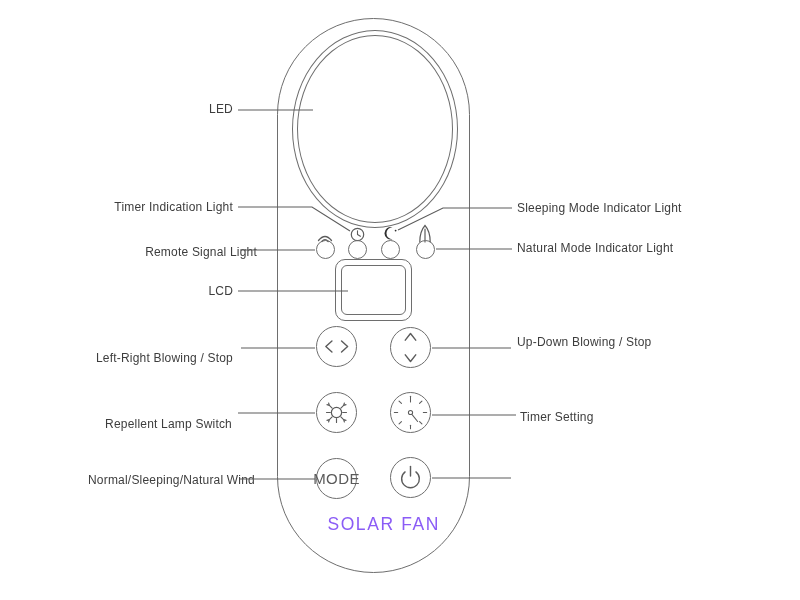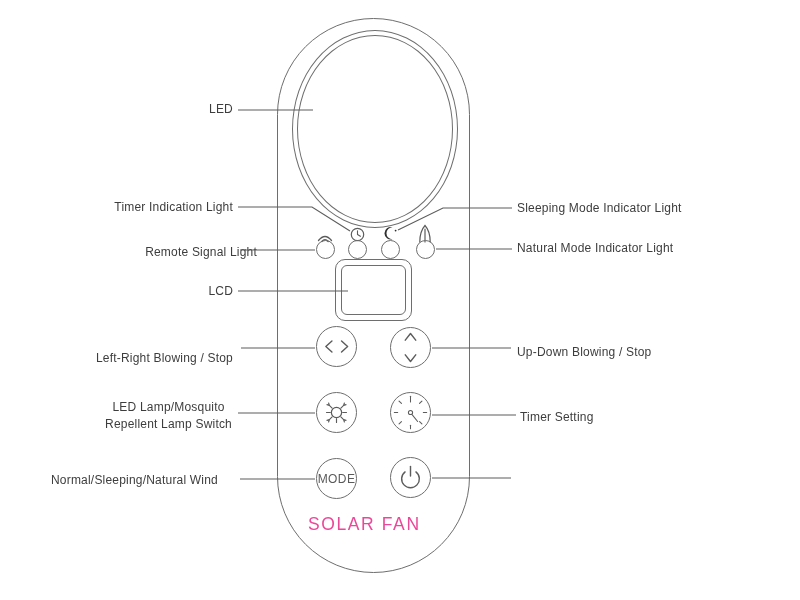--- a/index.html
+++ b/index.html
@@ -15,24 +15,24 @@
   .lbl-c{text-align:center;}
   .outline{position:absolute;border:1.2px solid #6e6e6e;background:transparent;box-sizing:border-box;}
   .remote-body{left:277px;top:18px;width:193px;height:555px;border-radius:97px;}
   .led-oval-outer{left:292px;top:30px;width:166px;height:198px;border-radius:50%;}
   .led-oval-inner{left:297px;top:35px;width:156px;height:188px;border-radius:50%;}
   .ind{width:19px;height:19px;border-radius:50%;}
   .lcd-outer{left:335px;top:259px;width:77px;height:62px;border-radius:10px;border-width:1.5px;}
   .lcd-inner{left:341px;top:265px;width:65px;height:50px;border-radius:6px;}
   .btn{position:absolute;width:41px;height:41px;border:1.2px solid #6e6e6e;border-radius:50%;
        box-sizing:border-box;display:flex;align-items:center;justify-content:center;}
-  .mode-text{font-size:12px;color:#5a5a5a;letter-spacing:0.4px;}
+  .mode-text{font-size:15px;color:#5a5a5a;letter-spacing:0.4px;}
   .brand{
-    position:absolute;left:308px;top:514px;width:132px;text-align:left;
-    font-size:17.5px;color:#ec4899;letter-spacing:1.6px;
+    position:absolute;left:308px;top:514px;width:132px;text-align:right;
+    font-size:17.5px;color:#8b5cf6;letter-spacing:1.6px;
   }
   .icon{position:absolute;}
   svg{display:block;}
   .lines{position:absolute;left:0;top:0;z-index:6;pointer-events:none;}
   .lines polyline{fill:none;stroke:#5c5c5c;stroke-width:1.1;}
 </style>
 </head>
 <body>
 
 <div class="canvas">
@@ -128,28 +128,28 @@
   </div>
 
   <div class="brand">SOLAR FAN</div>
 
   <div class="lbl lbl-l" style="right:567px;top:101px;">LED</div>
   <div class="lbl lbl-l" style="right:567px;top:199px;">Timer Indication Light</div>
   <div class="lbl lbl-l" style="right:543px;top:244px;">Remote Signal Light</div>
   <div class="lbl lbl-l" style="right:567px;top:283px;">LCD</div>
   <div class="lbl lbl-l" style="right:567px;top:342px;margin-top:8px;">Left-Right Blowing / Stop</div>
   <div class="lbl lbl-c" style="right:568px;top:399px;">
-    <span>LED Lamp/Mosquito</span><br>
+    <br>
     <span>Repellent Lamp Switch</span>
   </div>
-  <div class="lbl lbl-l" style="right:582px;top:472px;text-align:center;">Normal/Sleeping/Natural Wind</div>
+  <div class="lbl lbl-l" style="right:545px;top:472px;text-align:center;">Normal/Sleeping/Natural Wind</div>
 
   <div class="lbl" style="left:517px;top:200px;">Sleeping Mode Indicator Light</div>
   <div class="lbl" style="left:517px;top:240px;text-align:right;">Natural Mode Indicator Light</div>
-  <div class="lbl" style="left:517px;top:344px;">Up-Down Blowing / Stop</div>
+  <div class="lbl" style="left:517px;top:334px;">Up-Down Blowing / Stop</div>
   <div class="lbl" style="left:520px;top:409px;">Timer Setting</div>
 
   <svg class="lines" width="800" height="600">
     <polyline points="238,110 313,110"></polyline>
     <polyline points="238,207 312,207 350,231"></polyline>
     <polyline points="240,250 315,250"></polyline>
     <polyline points="238,291 348,291"></polyline>
     <polyline points="241,348 315,348"></polyline>
     <polyline points="238,413 315,413"></polyline>
     <polyline points="240,479 315,479"></polyline>

